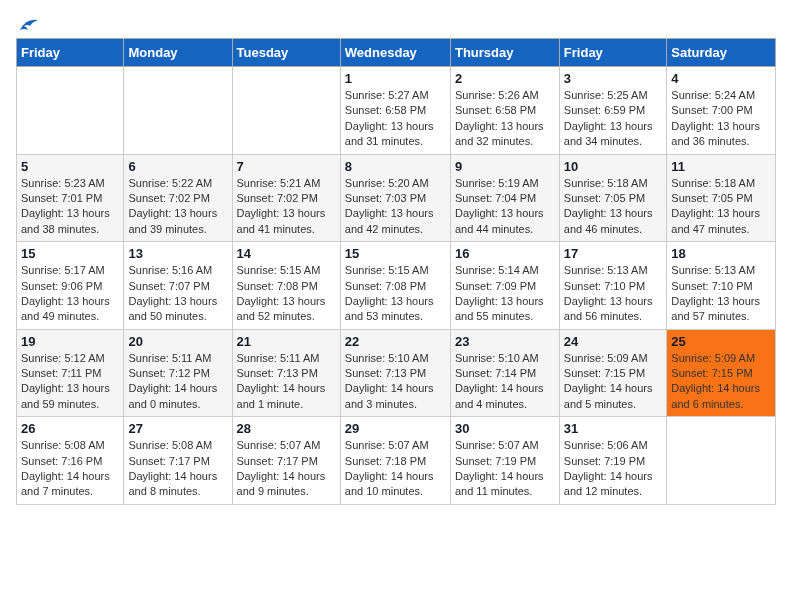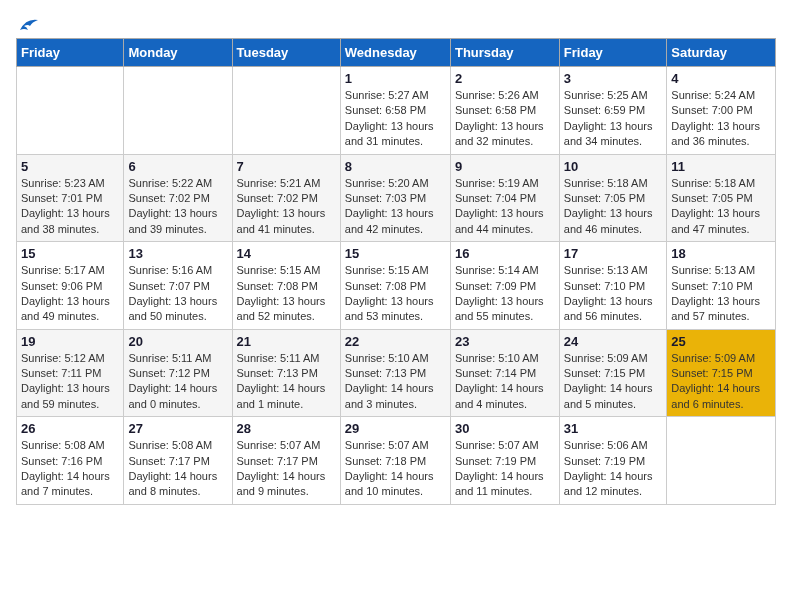--- a/index.html
+++ b/index.html
@@ -277,21 +277,21 @@
 Daylight: 14 hours
 and 4 minutes.</div>
           </td>
           <td style="background: rgb(245, 245, 245);">
             <span class="day-number">24</span>
             <div class="day-info" style="white-space: pre-line;">Sunrise: 5:09 AM
 Sunset: 7:15 PM
 Daylight: 14 hours
 and 5 minutes.</div>
           </td>
-          <td style="background: #eab308;">
+          <td style="background: #f97316;">
             <span class="day-number">25</span>
             <div class="day-info" style="white-space: pre-line;">Sunrise: 5:09 AM
 Sunset: 7:15 PM
 Daylight: 14 hours
 and 6 minutes.</div>
           </td>
         </tr>
         <tr>
           <td>
             <span class="day-number">26</span>

